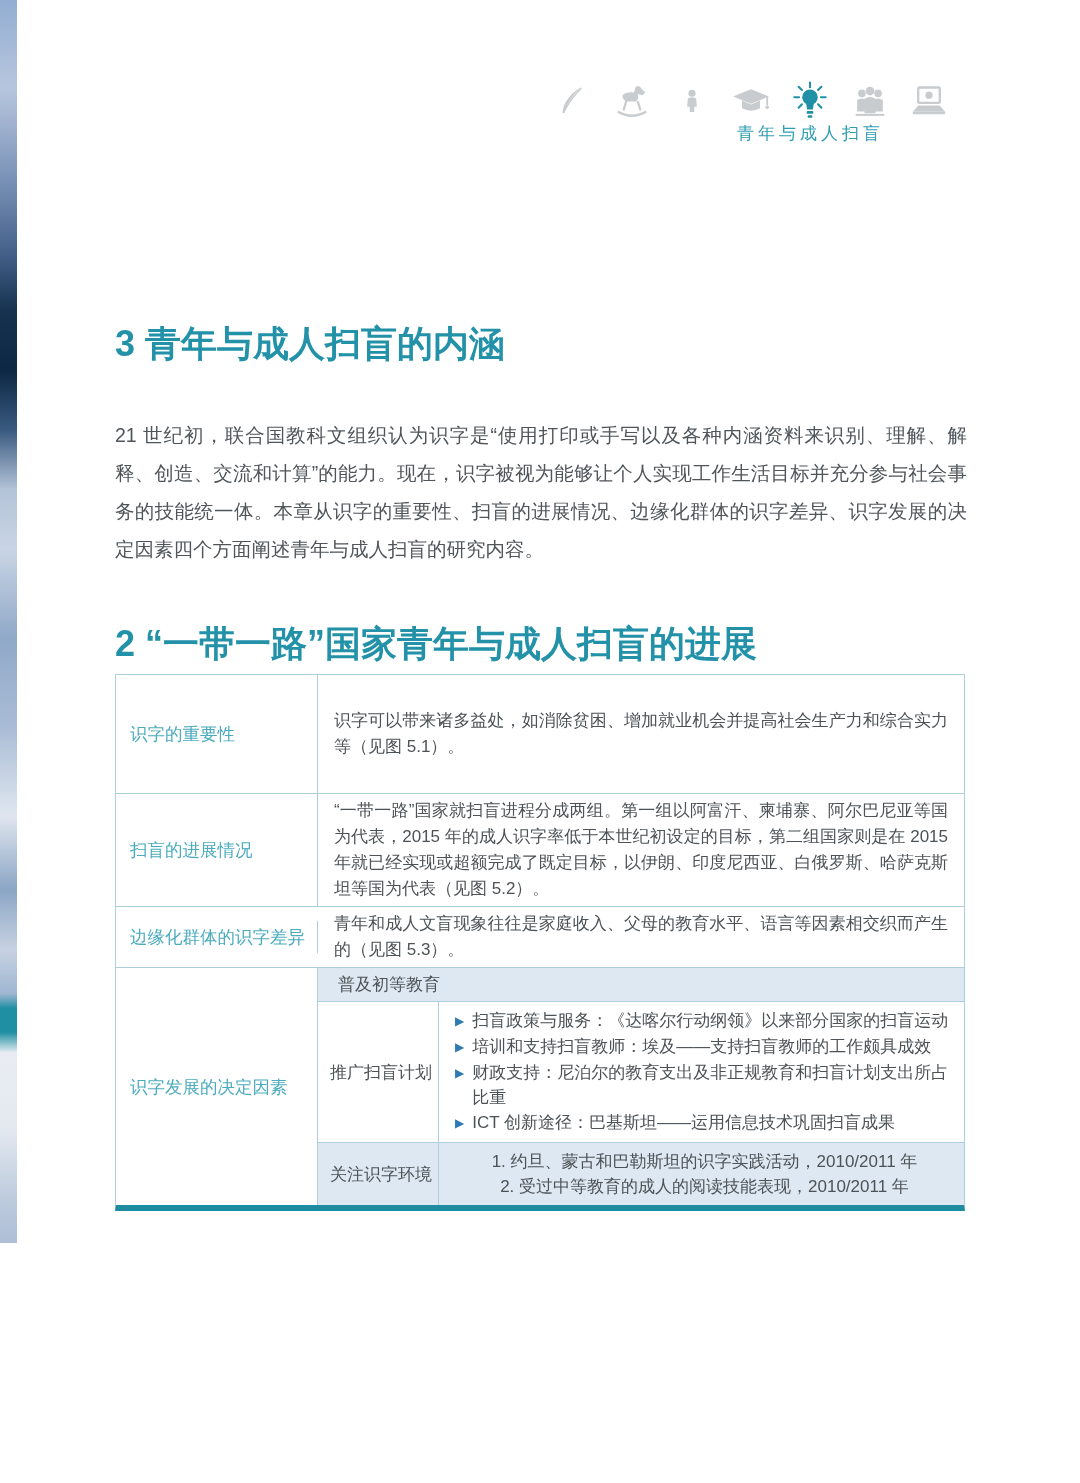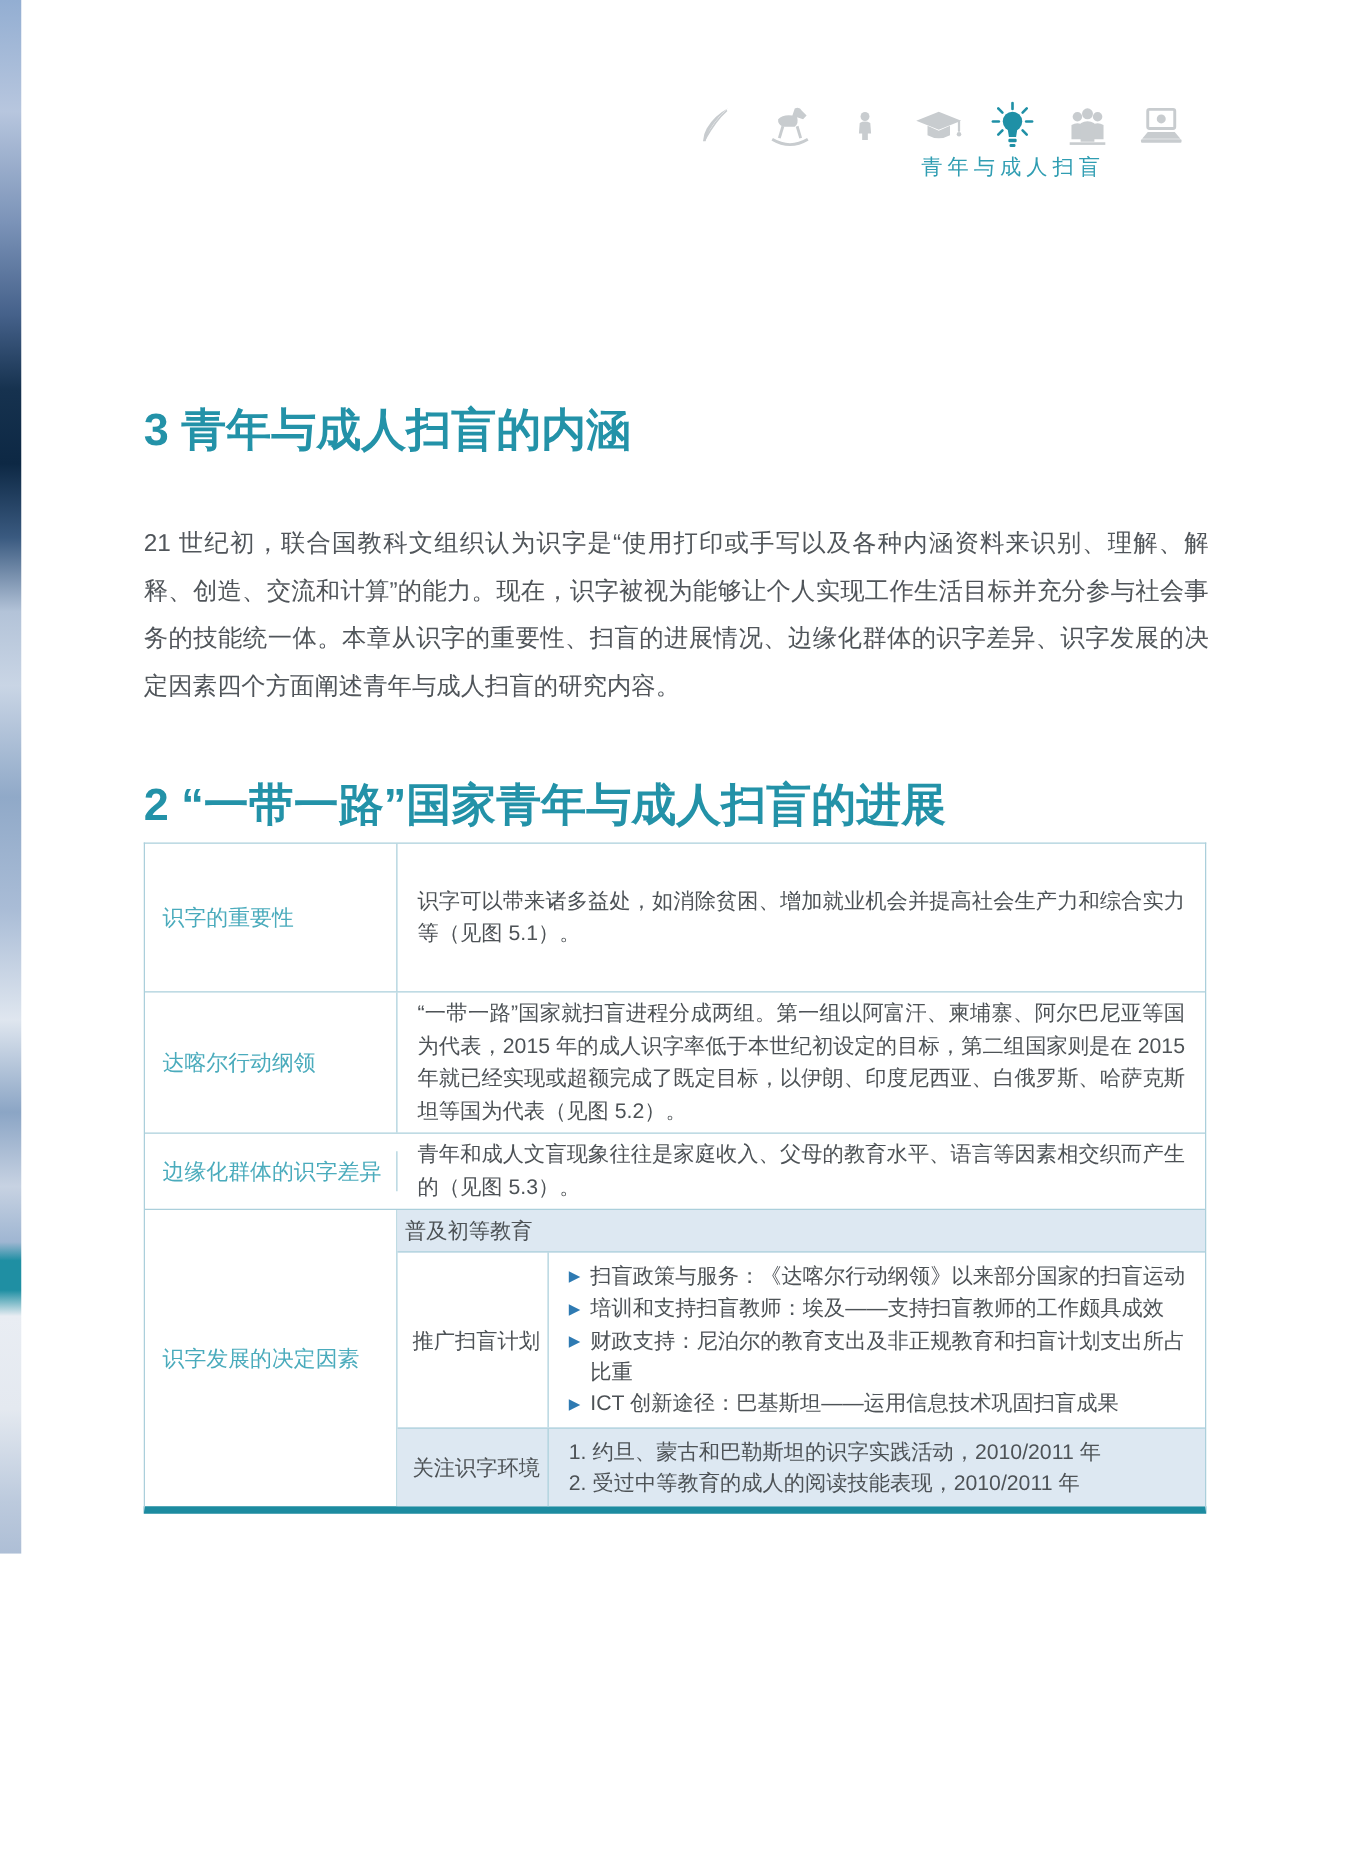--- a/index.html
+++ b/index.html
@@ -47,32 +47,32 @@
   .content-cell{
     flex:1;display:flex;align-items:center;box-sizing:border-box;
     padding:4px 16px;line-height:26px;text-align:justify;
   }
   .r1{min-height:118px;}
   .r2{min-height:82px;}
   .r3{min-height:57px;align-items:center;}
   .row4-right{flex:1;display:flex;flex-direction:column;}
   .banner-cell{
     background:#dde8f2;border-bottom:1px solid #abcfdb;
-    padding:6px 6px;line-height:21px;min-height:33px;box-sizing:border-box;
+    padding:6px 20px;line-height:21px;min-height:33px;box-sizing:border-box;
     display:flex;align-items:center;
   }
   .sub-row{display:flex;}
   .sub-row + .sub-row{border-top:1px solid #abcfdb;}
   .sub-label{
     width:121px;min-width:121px;border-right:1px solid #abcfdb;box-sizing:border-box;
     display:flex;align-items:center;padding:4px 3px 4px 12px;
   }
   .sub-content{flex:1;box-sizing:border-box;padding:6px 10px 6px 16px;}
   .sub-b{min-height:102px;}
-  .sub-c{min-height:50px;background:#dde8f2;}
+  .sub-c{min-height:50px;background:#dde8f2;text-align:center;}
   .bullet-line{display:flex;align-items:flex-start;line-height:25px;}
   .bullet-arrow{color:#2e7ab2;font-size:12px;margin:1px 8px 0 0;flex:none;}
   .num-line{line-height:25px;}
   .page-number{
     position:absolute;left:936px;top:1398px;font-size:23px;color:#3898ad;margin-left:20px;
   }
   .ic{display:block;}
 </style>
 </head>
 <body>
@@ -169,21 +169,21 @@
   <h1 class="h-teal section2-title">2 “一带一路”国家青年与成人扫盲的进展</h1>
 
   <div class="info-table">
 
     <div class="t-row r1">
       <div class="label-cell">识字的重要性</div>
       <div class="content-cell">识字可以带来诸多益处，如消除贫困、增加就业机会并提高社会生产力和综合实力等（见图 5.1）。</div>
     </div>
 
     <div class="t-row r2">
-      <div class="label-cell">达喀尔行动纲领</div>
+      <div class="label-cell">扫盲的进展情况</div>
       <div class="content-cell">“一带一路”国家就扫盲进程分成两组。第一组以阿富汗、柬埔寨、阿尔巴尼亚等国为代表，2015 年的成人识字率低于本世纪初设定的目标，第二组国家则是在 2015 年就已经实现或超额完成了既定目标，以伊朗、印度尼西亚、白俄罗斯、哈萨克斯坦等国为代表（见图 5.2）。</div>
     </div>
 
     <div class="t-row r3">
       <div class="label-cell">边缘化群体的识字差异</div>
       <div class="content-cell">青年和成人文盲现象往往是家庭收入、父母的教育水平、语言等因素相交织而产生的（见图 5.3）。</div>
     </div>
 
     <div class="t-row">
       <div class="label-cell">识字发展的决定因素</div>

